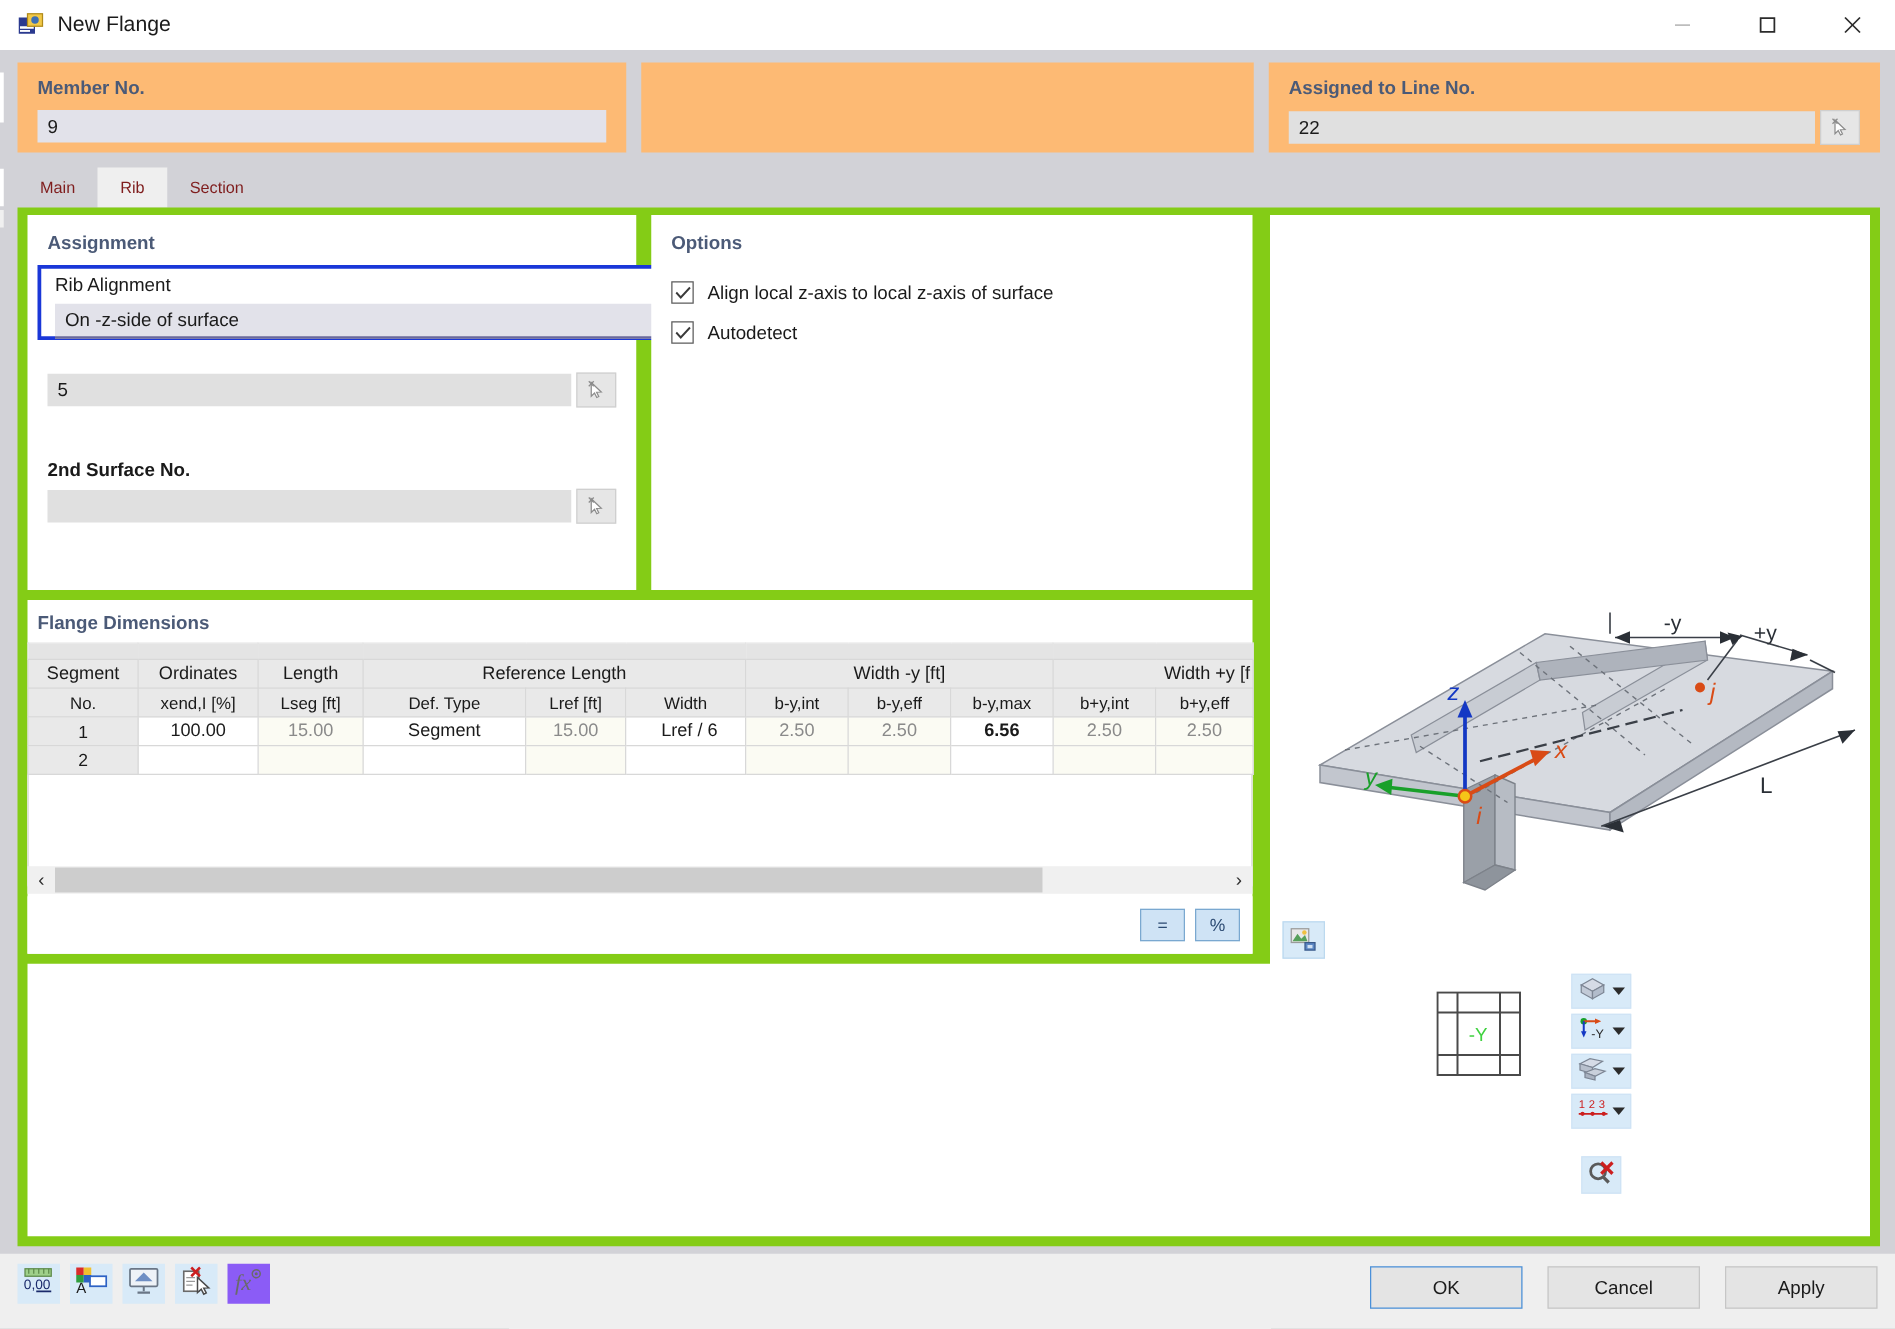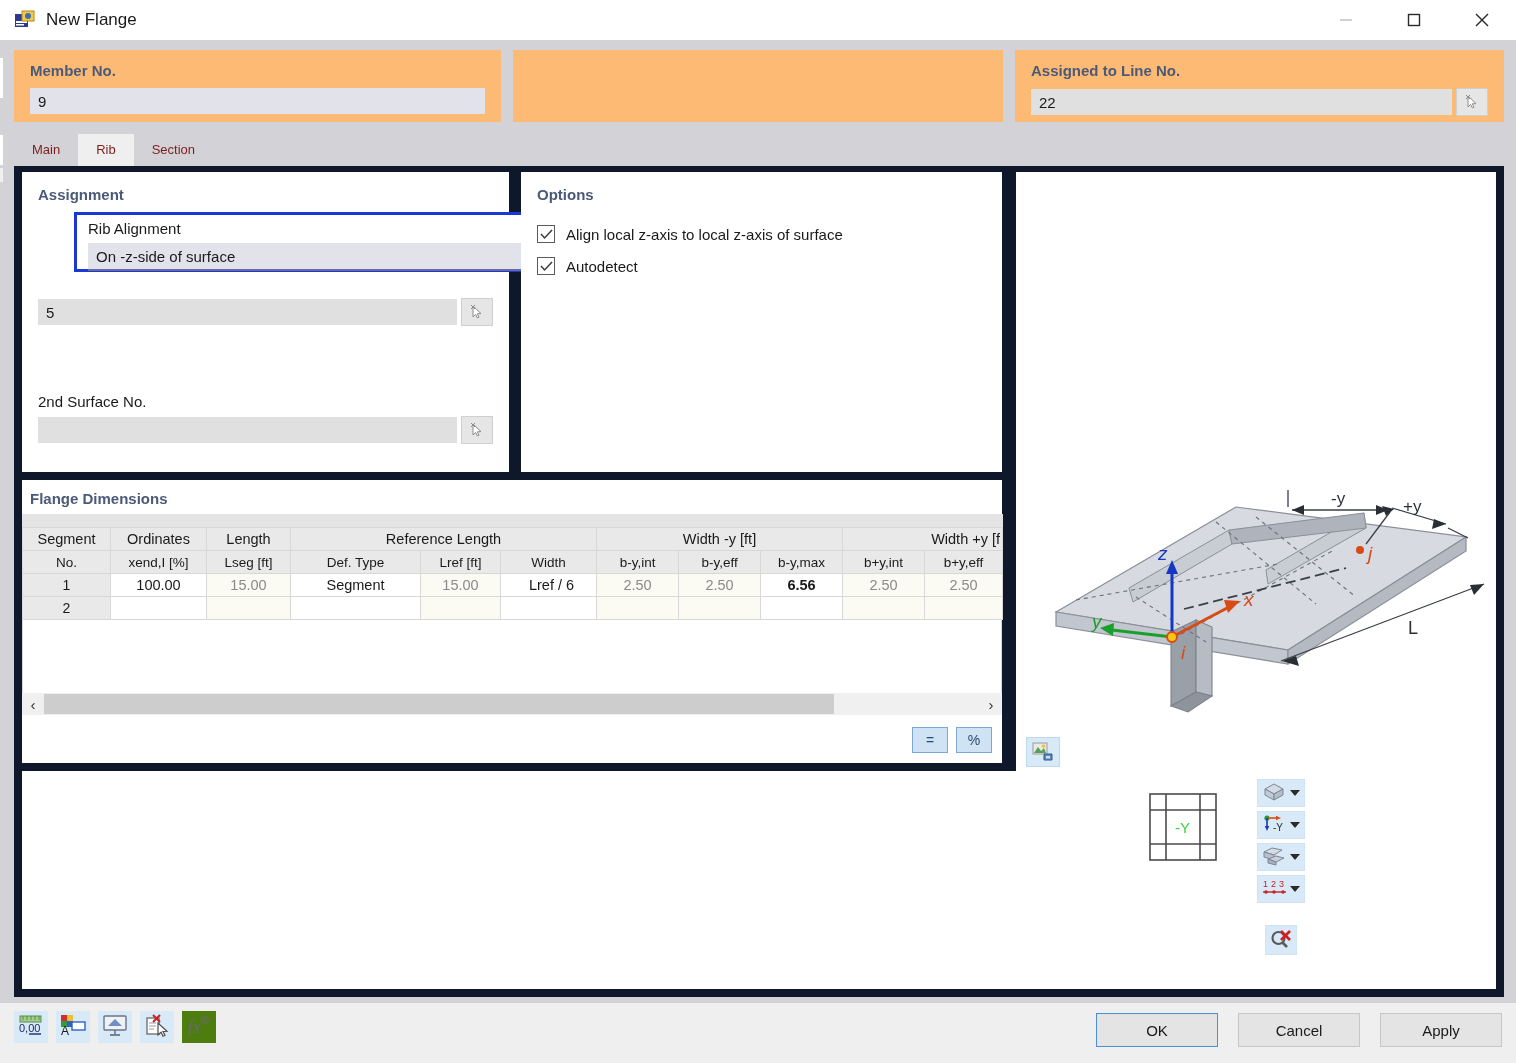--- a/index.html
+++ b/index.html
@@ -73,42 +73,42 @@
   .tabs { position: absolute; left: 14px; top: 134px; height: 32px; display: flex; }
   .tab {
     padding: 0 18px; height: 32px; line-height: 32px; font-size: 13px;
     background: #d2d2d7; color: #7f1d1d;
   }
   .tab.active { background: #efefef; }
 
   
   .content {
     position: absolute; left: 14px; top: 166px; width: 1490px; height: 831px;
-    background: #0f172a;
+    background: #84cc16;
   }
 
   .panel {
     position: absolute; background: #ffffff;
   }
   .panel-title {
     font-weight: bold; color: #4b5a77; font-size: 15px;
   }
 
   #panel-assignment { left: 8px; top: 6px; width: 487px; height: 300px; }
   #panel-options { left: 507px; top: 6px; width: 481px; height: 300px; }
   #panel-graphic { left: 1002px; top: 6px; width: 480px; height: 605px; }
 
   .assign-inner { padding: 14px 16px 0 16px; }
   .opt-inner { padding: 14px 16px 0 16px; }
 
   .field-label { font-size: 15px; color: #1a1a1a; margin-bottom: 6px; }
 
   .hl-box {
     position: absolute; left: 8px; top: 40px; width: 586px; height: 60px;
-    border: 3px solid #1a37d8; background: #ffffff; margin-left: 44px;
+    border: 3px solid #1a37d8; background: #ffffff;
   }
   .hl-inner { padding: 5px 11px 0 11px; }
   .combo {
     height: 28px; background: #e2e2ea; display: flex; align-items: center;
     padding: 0 8px; position: relative; border-bottom: 2px solid #6a6a9c;
     font-size: 15px;
   }
   .combo .chev { margin-left: auto; }
 
   
@@ -202,21 +202,21 @@
   
   .bottombar {
     position: absolute; left: 0; top: 1003px; width: 1516px; height: 60px;
     background: #efefef;
   }
   .bb-left { position: absolute; left: 14px; top: 8px; display: flex; gap: 8px; }
   .tbtn {
     width: 34px; height: 32px; background: #d8eaf8;
     display: flex; align-items: center; justify-content: center;
   }
-  .tbtn.off { background: #4d7c0f; }
+  .tbtn.off { background: #8b5cf6; }
   .bb-right { position: absolute; right: 14px; top: 10px; display: flex; gap: 20px; }
   .dlgbtn {
     width: 122px; height: 34px; background: #e4e4e4; border: 1px solid #c6c6c6;
     font-size: 15px; color: #1a1a1a; display:flex; align-items:center; justify-content:center;
   }
   .dlgbtn.primary { border: 1px solid #4a90d9; background: #e4e4e4; }
 </style>
 </head>
 <body>
 
@@ -297,21 +297,21 @@
           <div class="ro-input grey">5</div>
           <div class="pickbtn">
             <svg width="16" height="16" viewBox="0 0 16 16">
               <path d="M4 2 L4 13 L6.6 10.4 L8.4 14 L10 13.2 L8.3 9.8 L12 9.6 Z" fill="#ffffff" stroke="#8c8c8c" stroke-width="1"></path>
               <line x1="2" y1="1" x2="6" y2="5" stroke="#8c8c8c" stroke-width="1"></line>
               <line x1="6" y1="1" x2="2" y2="5" stroke="#8c8c8c" stroke-width="1"></line>
             </svg>
           </div>
         </div>
       </div>
-      <div style="position:absolute; left:16px; top:221px; width:455px;">
+      <div style="position:absolute; left:16px; top:196px; width:455px;font-weight:bold;">
         <div class="field-label">2nd Surface No.</div>
         <div class="inputrow">
           <div class="ro-input grey"></div>
           <div class="pickbtn">
             <svg width="16" height="16" viewBox="0 0 16 16">
               <path d="M4 2 L4 13 L6.6 10.4 L8.4 14 L10 13.2 L8.3 9.8 L12 9.6 Z" fill="#ffffff" stroke="#8c8c8c" stroke-width="1"></path>
               <line x1="2" y1="1" x2="6" y2="5" stroke="#8c8c8c" stroke-width="1"></line>
               <line x1="6" y1="1" x2="2" y2="5" stroke="#8c8c8c" stroke-width="1"></line>
             </svg>
           </div>

